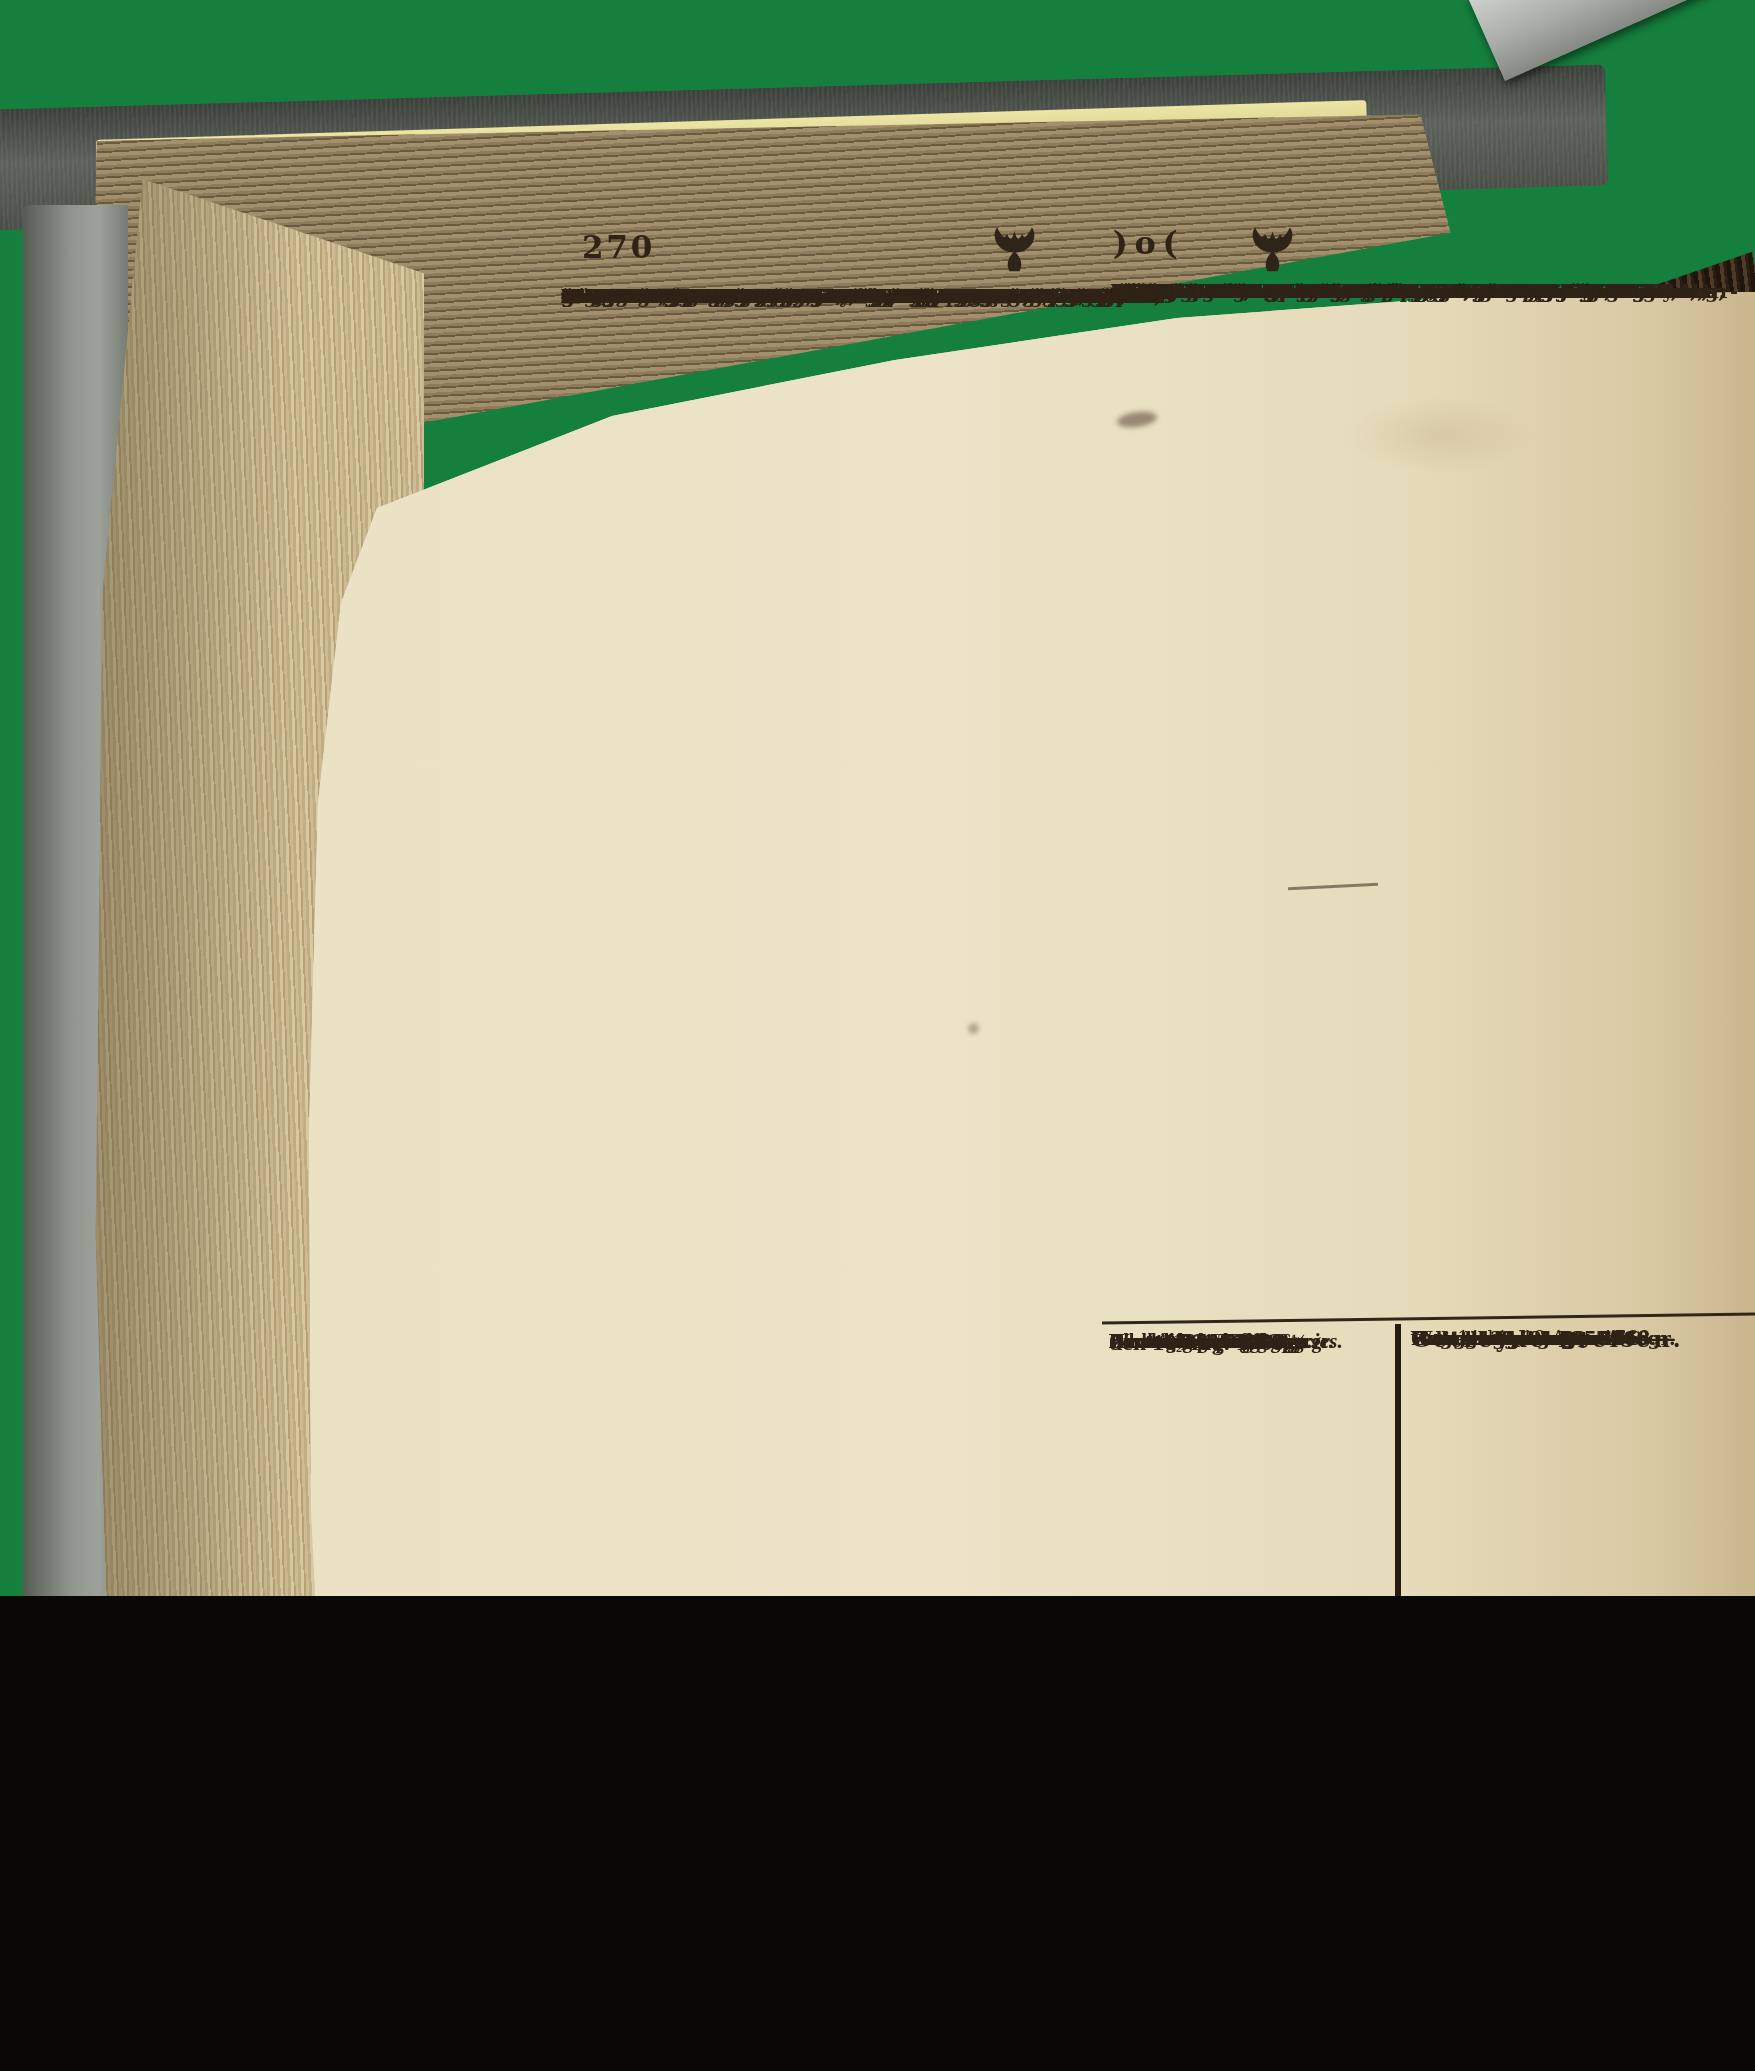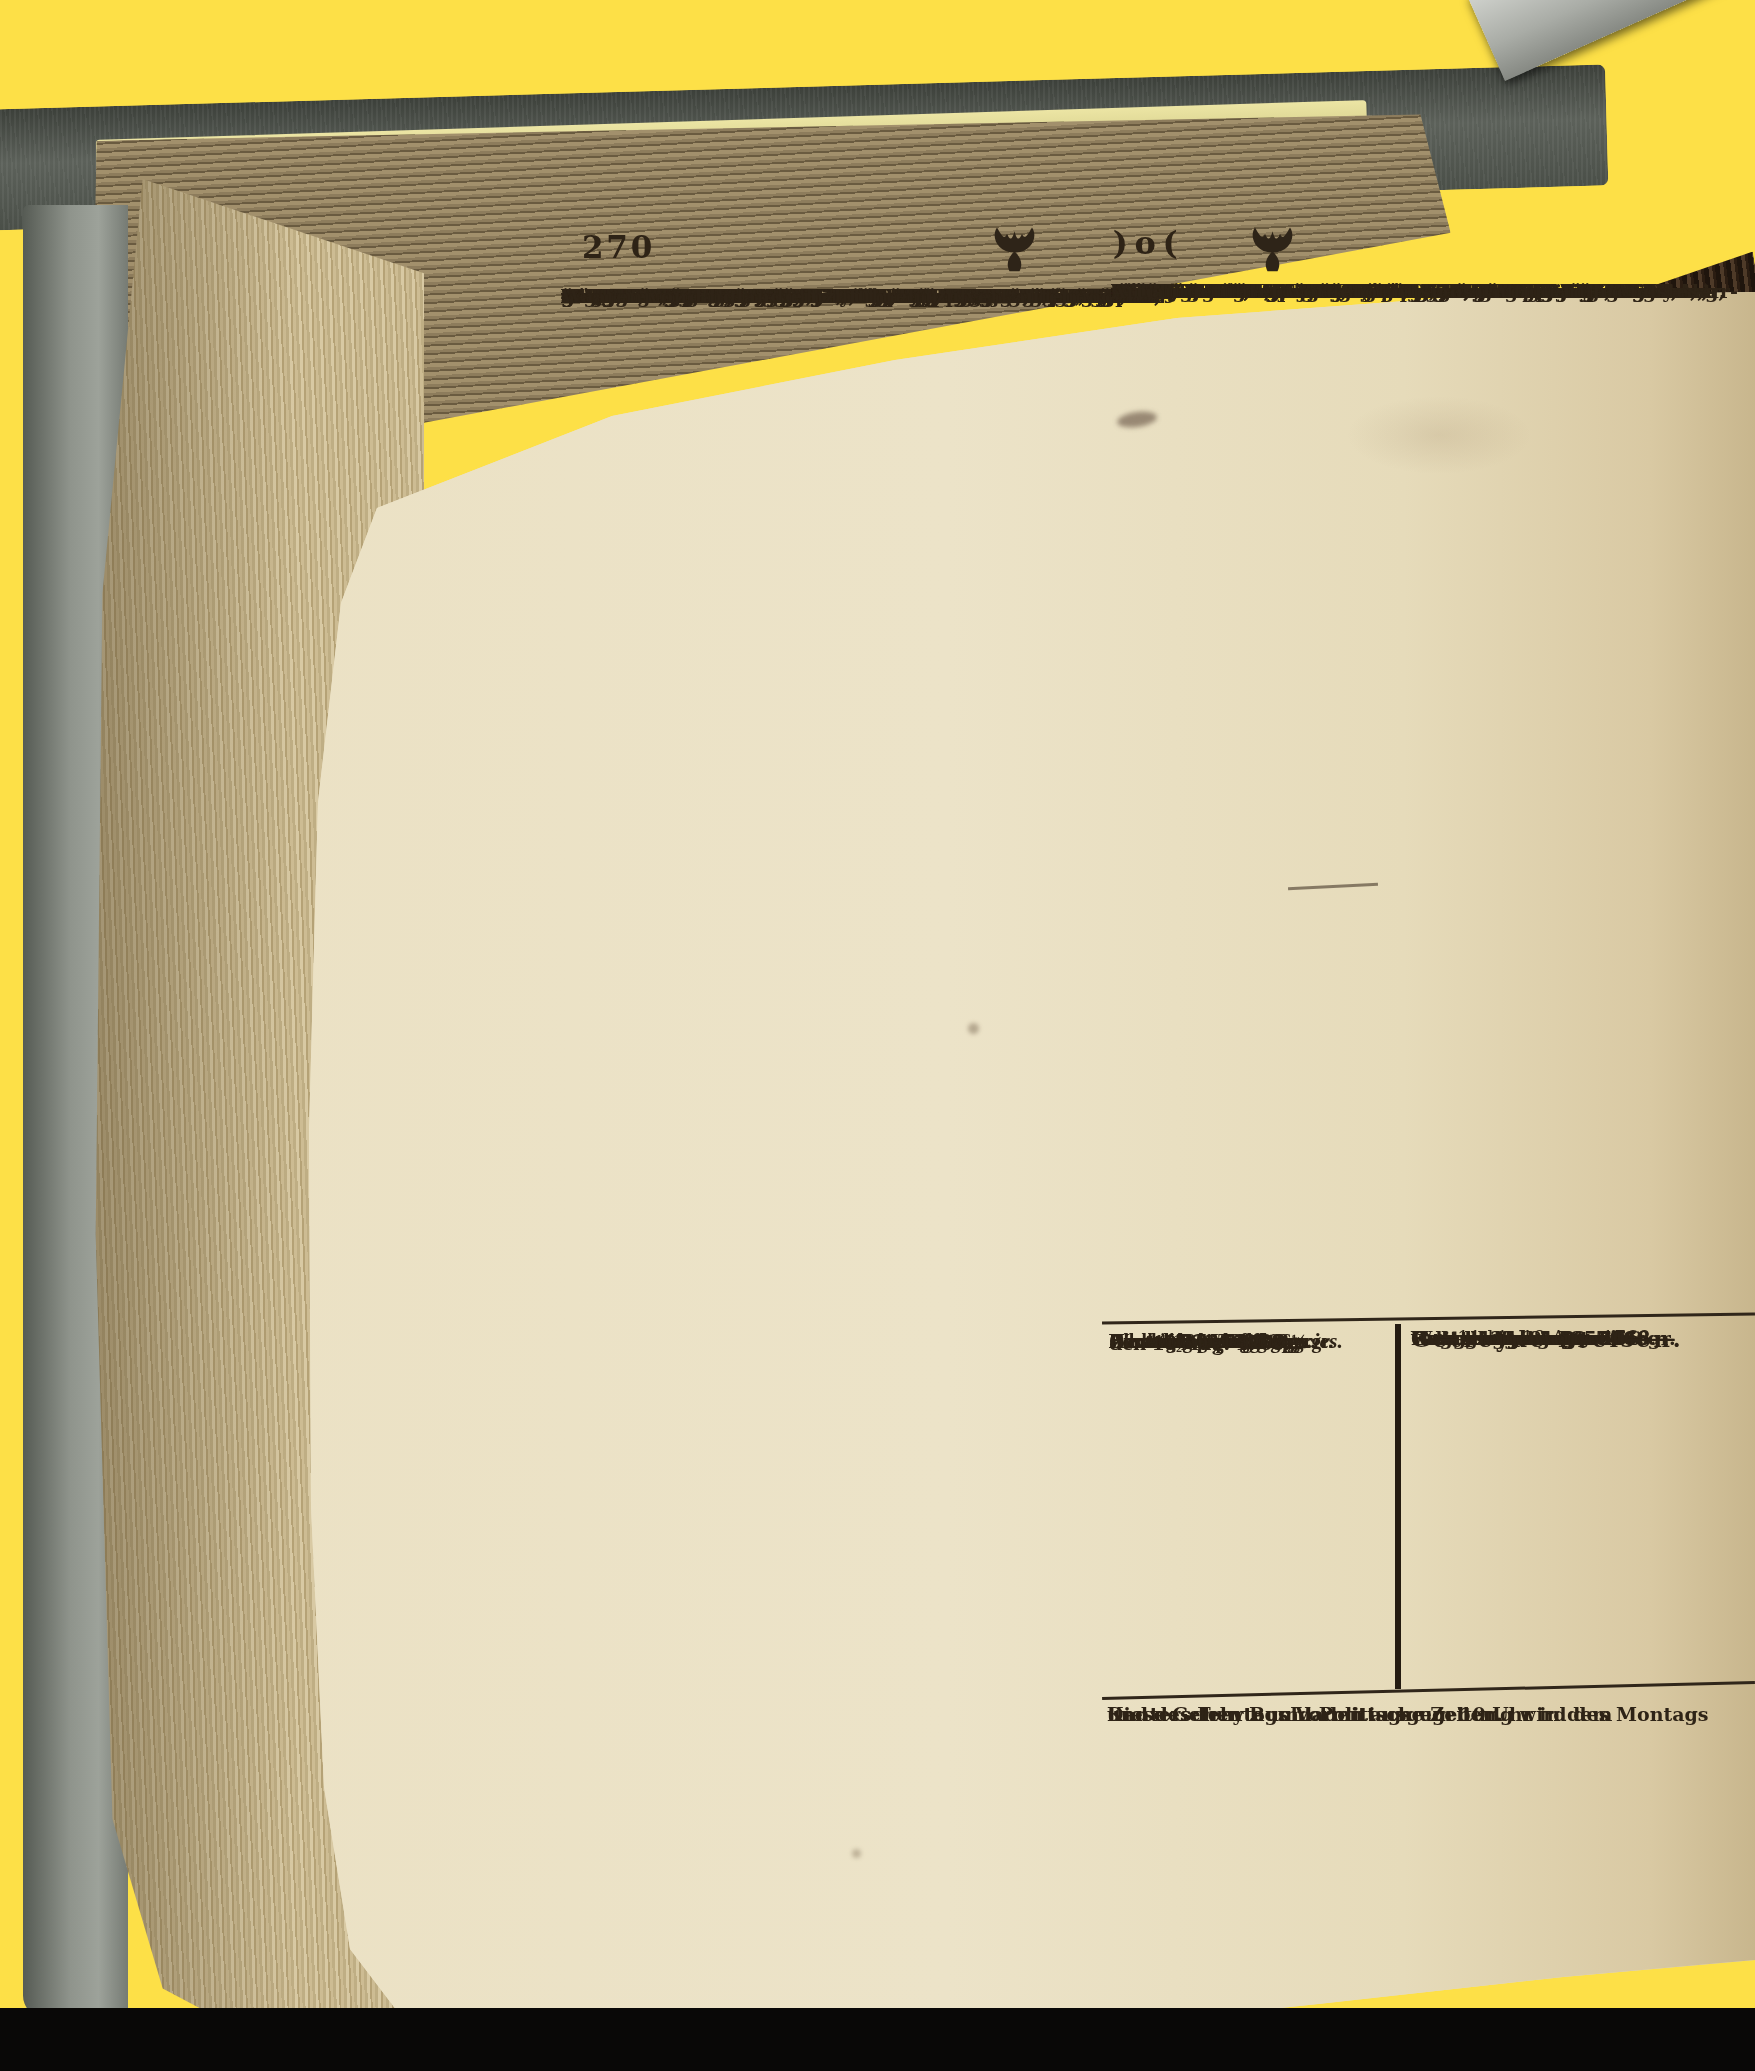--- a/index.html
+++ b/index.html
@@ -1,16 +1,16 @@
 <!DOCTYPE html>
 <html style="font-size:15px"><head>
 <meta charset="utf-8">
 <style>
   html,body{margin:0;padding:0;background:#090807;}
-  #stage{position:relative;width:1755px;height:2008px;background:#fde047;overflow:hidden;
+  #stage{position:relative;width:1755px;height:1596px;background:#15803d;overflow:hidden;
          font-family:"DejaVu Serif",serif;}
   #stage *{position:absolute;box-sizing:border-box;}
 
   
   .cover-top{left:-13px;top:87px;width:1620px;height:121px;transform:rotate(-1.6deg);
     background:linear-gradient(180deg,#3c403a,#5c615a 45%,#4a4f48),
                repeating-linear-gradient(90deg,rgba(255,255,255,.05) 0 1.9px,rgba(0,0,0,0) 1.9px 4.7px);
     background-blend-mode:overlay;border-radius:7.5px;}
   .edge-yellow{left:96px;top:120px;width:1271px;height:31px;transform:rotate(-1.8deg);
     background:linear-gradient(180deg,#ece5a4,#d6cf8c);border-radius:3.8px;}

